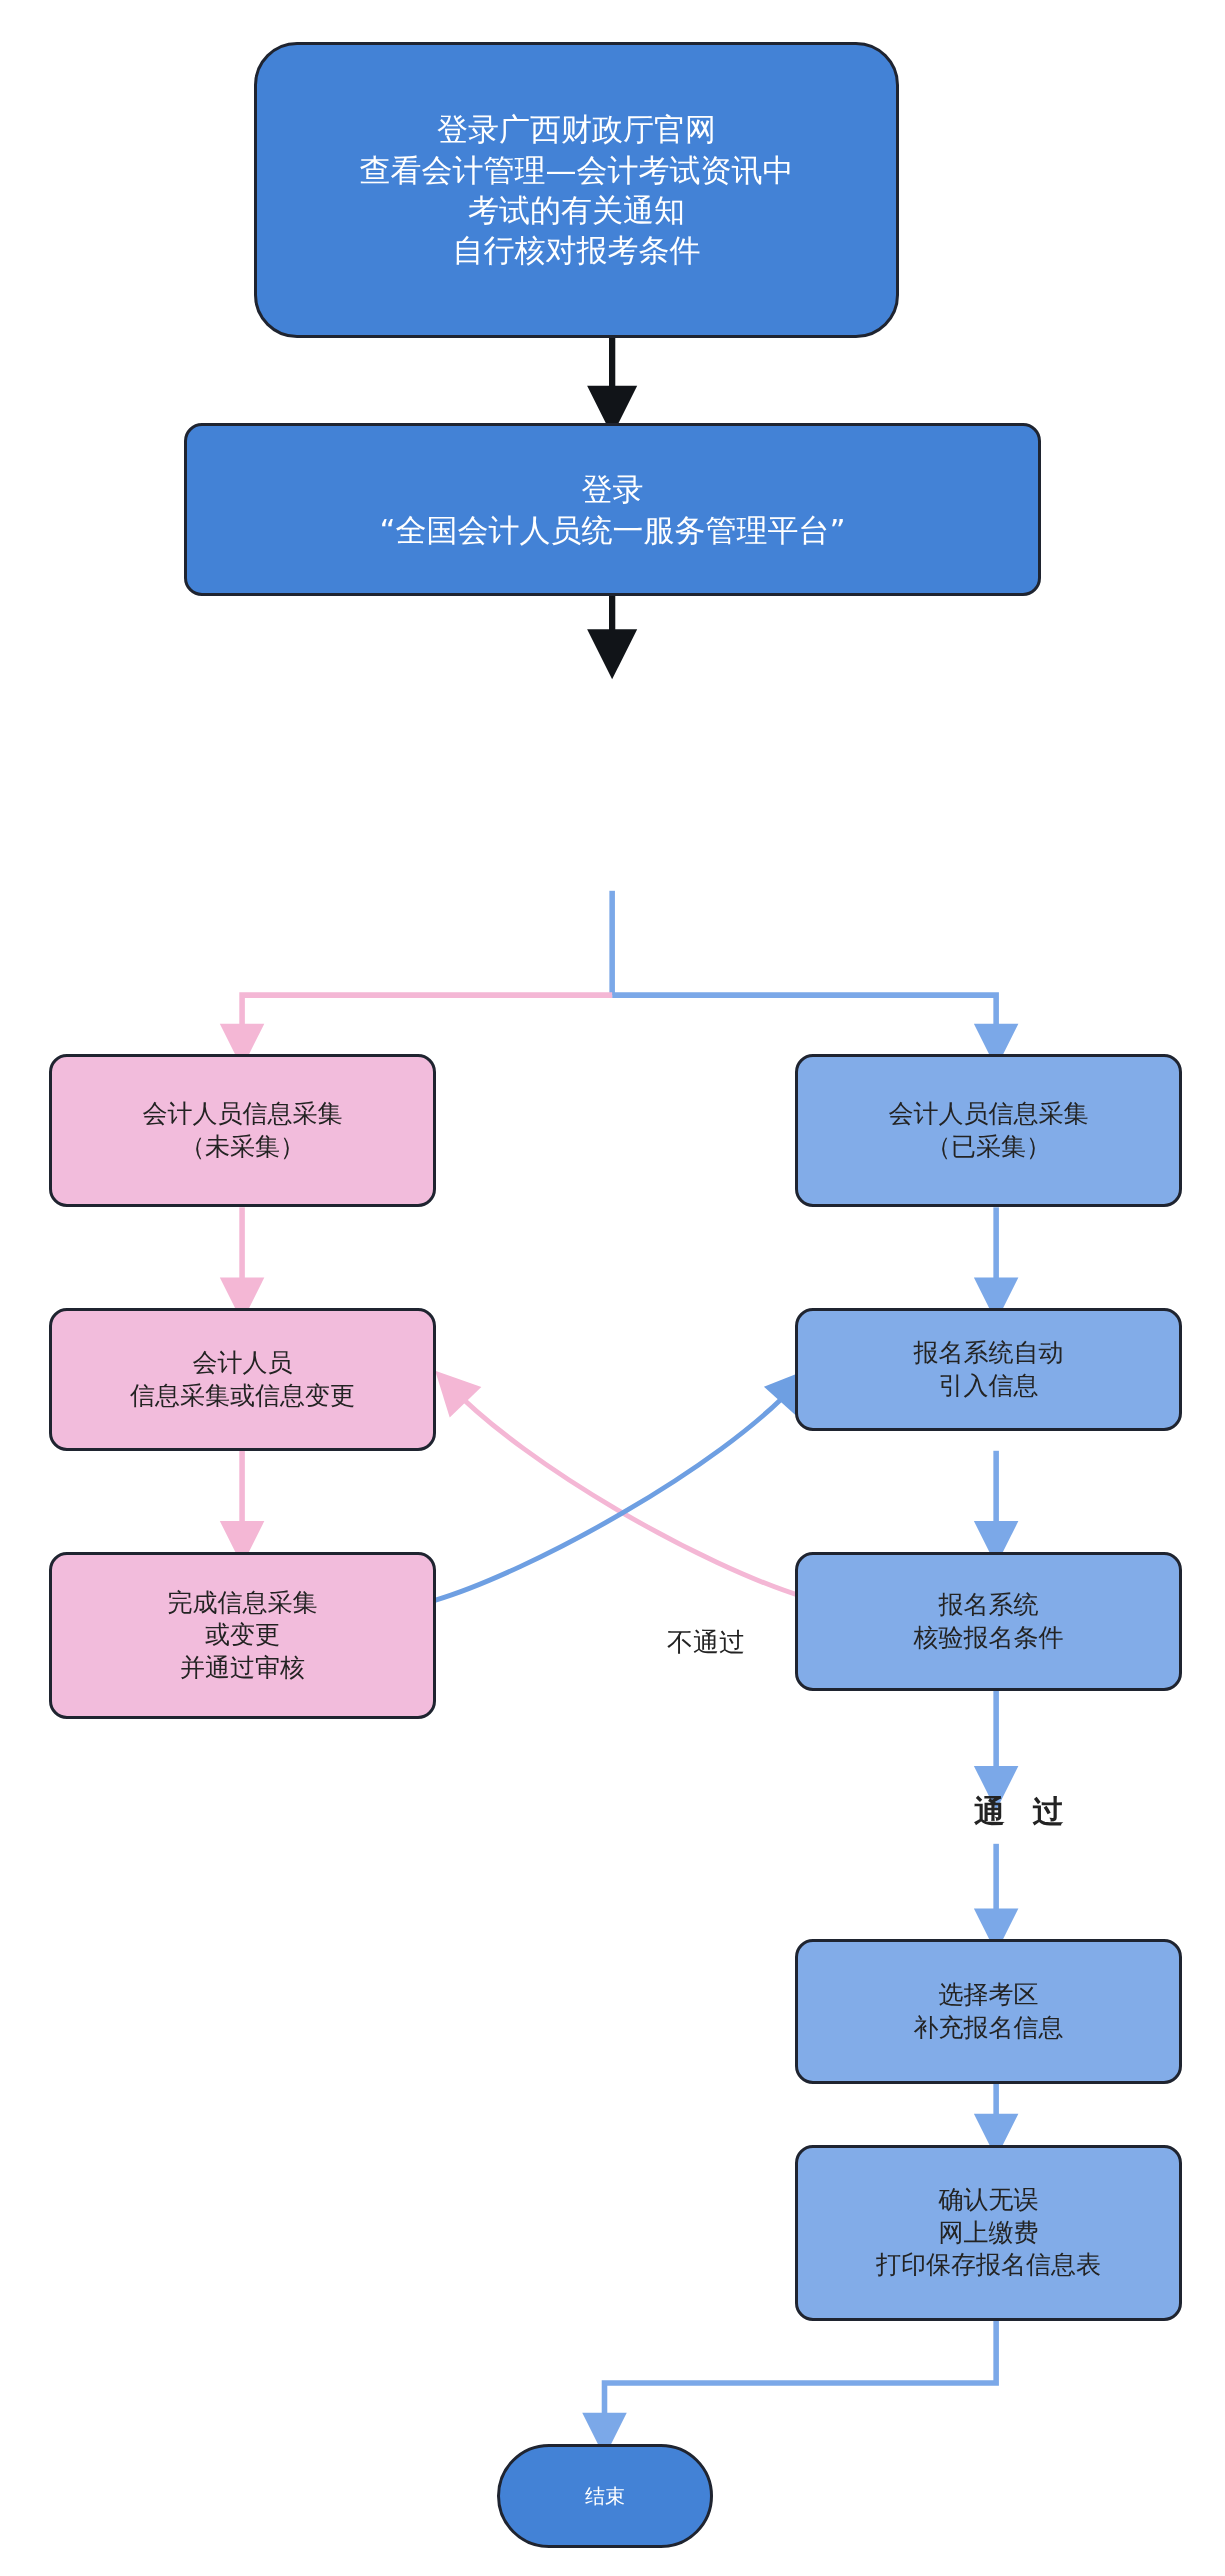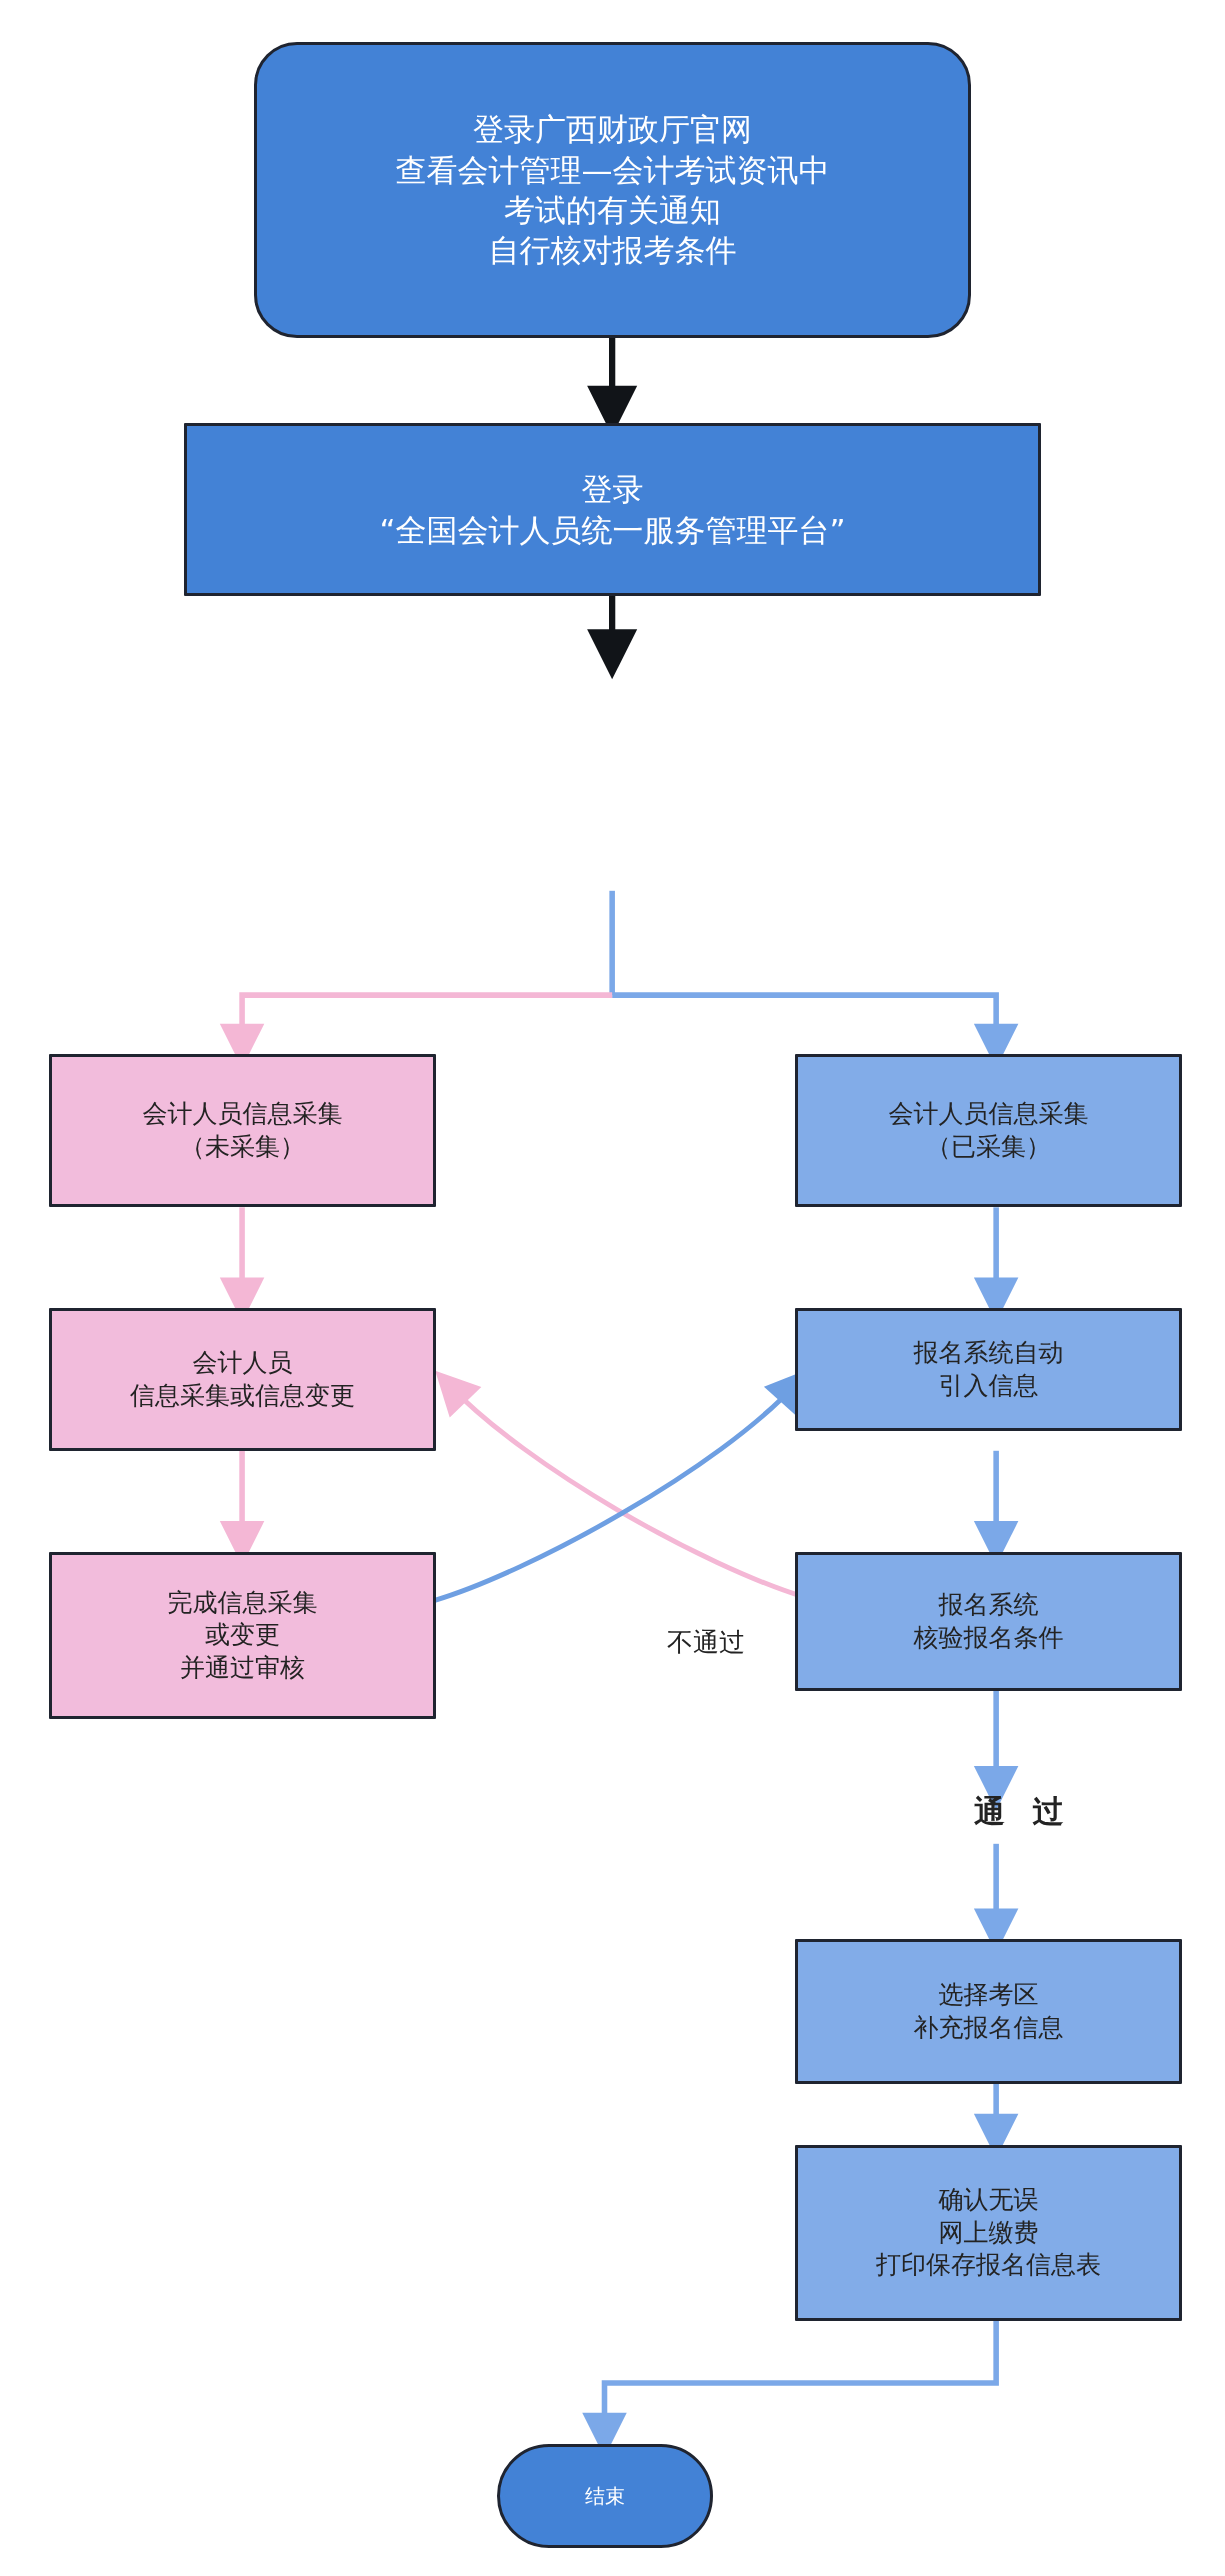--- a/index.html
+++ b/index.html
@@ -43,21 +43,21 @@
   }
   .node-lightblue {
     background: #82ACE8;
     color: #232323;
   }
   .node-pink {
     background: #F2BCDC;
     color: #232323;
   }
   .rounded-lg { border-radius: 43px; }
-  .rounded-sm { border-radius: 1px; }
+  .rounded-sm { border-radius: 18px; }
   .pill       { border-radius: 695px; }
 
   .label {
     position: absolute;
     color: #232323;
     z-index: 4;
     white-space: nowrap;
   }
   .label-pass {
     font-size: 31px;
@@ -141,21 +141,21 @@
 
     <g>
       <line x1="1432" y1="2995" x2="1432" y2="3070" stroke="#7BA8E8" stroke-width="8" marker-end="url(#arw-blue)"></line>
     </g>
 
     <g>
       <path d="M1432,3335 L1432,3425 L869,3425 L869,3500" stroke="#7BA8E8" stroke-width="8" fill="none" marker-end="url(#arw-blue)"></path>
     </g>
   </svg>
 
-  <div class="node node-darkblue rounded-lg" style="left:254px; top:42px; width:717px; height:296px; font-size:31px;">登录广西财政厅官网
+  <div class="node node-darkblue rounded-lg" style="left:254px; top:42px; width:645px; height:296px; font-size:31px;">登录广西财政厅官网
 查看会计管理—会计考试资讯中
 考试的有关通知
 自行核对报考条件</div>
 
   <div class="node node-darkblue rounded-sm" style="left:184px; top:423px; width:857px; height:173px; font-size:31px;">登录
 “全国会计人员统一服务管理平台”</div>
 
 
   <div class="node node-pink rounded-sm" style="left:49px; top:1054px; width:387px; height:153px; font-size:25px;">会计人员信息采集
 （未采集）</div>

